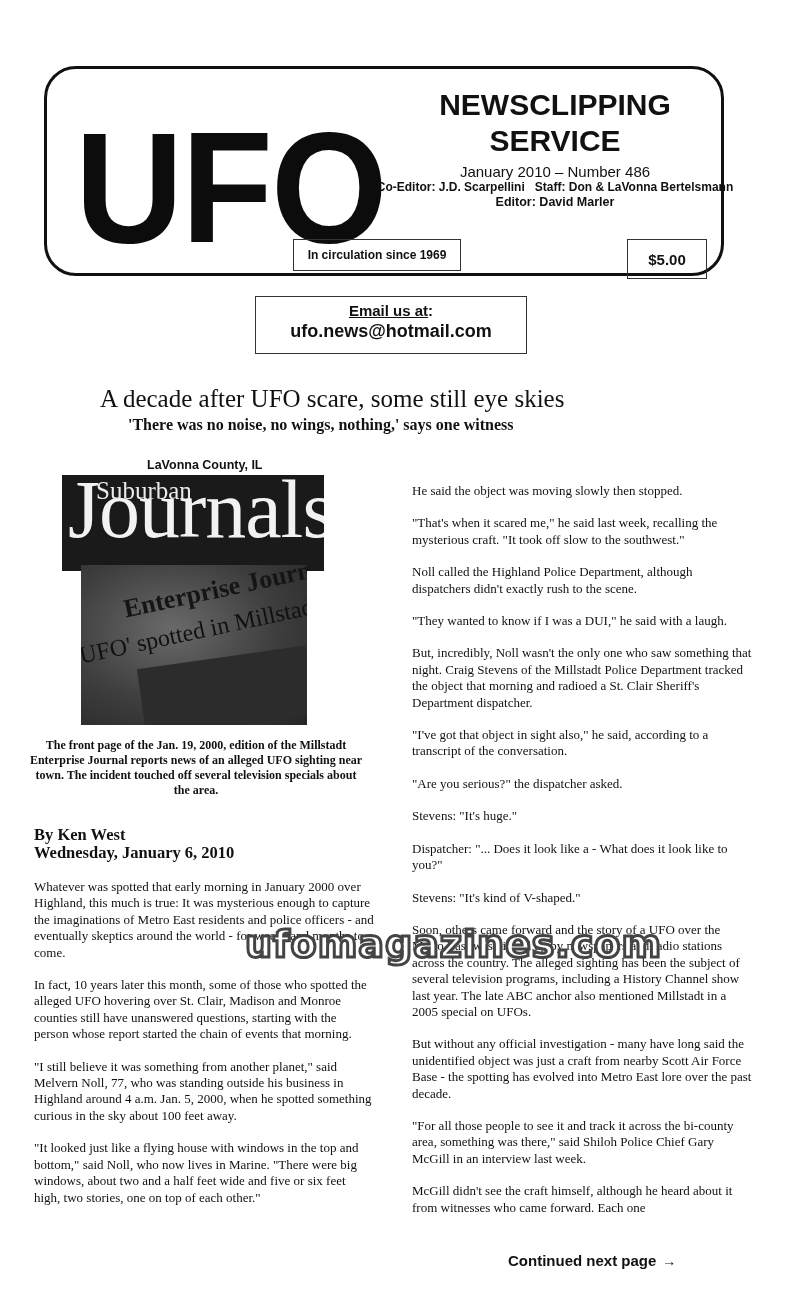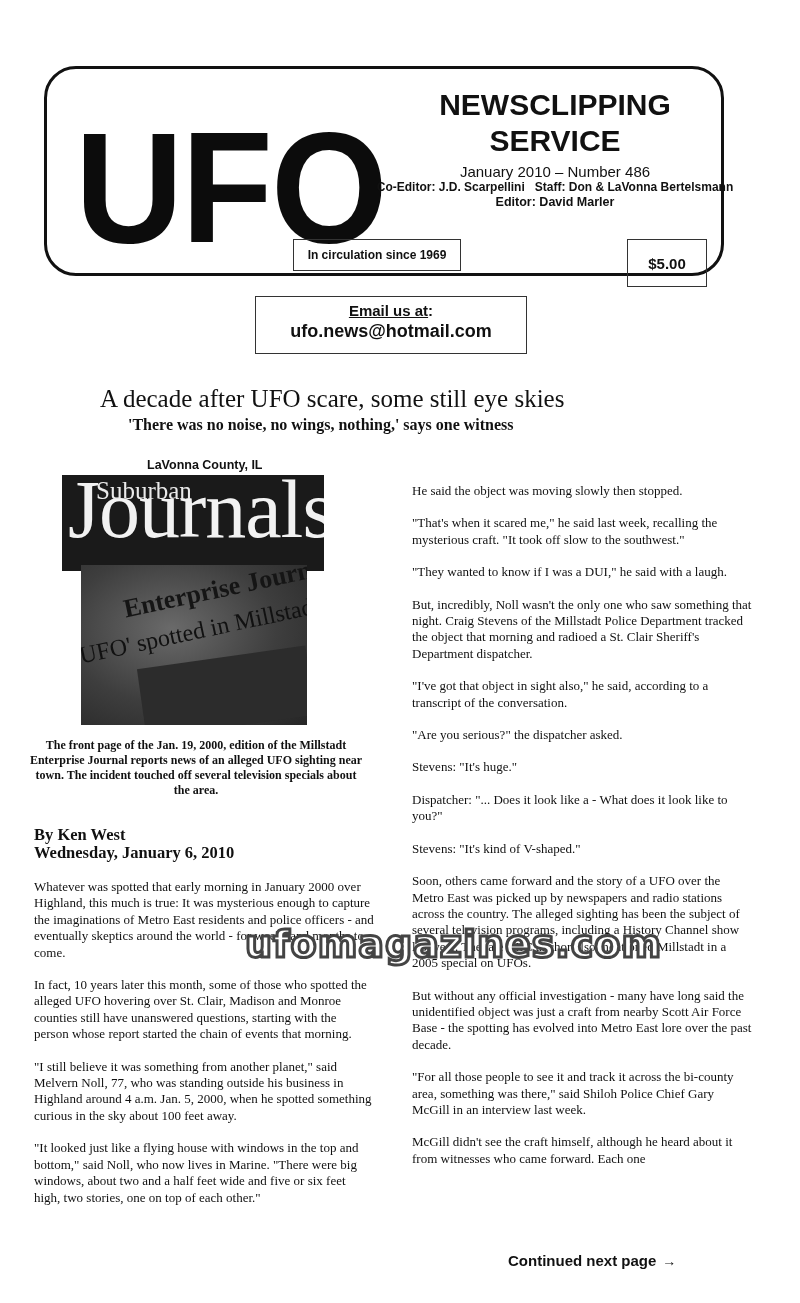--- a/index.html
+++ b/index.html
@@ -23,21 +23,21 @@
   .mast-title { font-size: 30px; font-weight: 700; line-height: 36px; }
   .mast-issue { font-size: 15px; font-weight: 400; margin-top: 4px; }
   .mast-line { font-size: 12px; font-weight: 700; line-height: 15px; }
   .mast-line.big { font-size: 12.5px; }
   .circ-box {
     position: absolute; left: 246px; top: 170px; width: 168px; height: 32px;
     border: 1.5px solid #333; box-sizing: border-box; display: flex; align-items: center; justify-content: center;
     font-size: 12px; font-weight: 700; 
   }
   .price-box {
-    position: absolute; left: 580px; top: 170px; width: 80px; height: 48px;
+    position: absolute; left: 580px; top: 170px; width: 80px; height: 40px;
     border: 1.5px solid #333; box-sizing: border-box; display: flex; align-items: center; justify-content: center;
     font-size: 15px; font-weight: 700;
   }
 
   
   .email-box {
     position: absolute; left: 255px; top: 296px; width: 272px; height: 58px;
     border: 1.5px solid #333; box-sizing: border-box; text-align: center;
   }
   .email-label { font-size: 15px; font-weight: 700; margin-top: 5px; }
@@ -127,20 +127,21 @@
 <div class="col col-left serif">
   <p>Whatever was spotted that early morning in January 2000 over Highland, this much is true: It was mysterious enough to capture the imaginations of Metro East residents and police officers - and eventually skeptics around the world - for weeks and months to come.</p>
   <p>In fact, 10 years later this month, some of those who spotted the alleged UFO hovering over St. Clair, Madison and Monroe counties still have unanswered questions, starting with the person whose report started the chain of events that morning.</p>
   <p>"I still believe it was something from another planet," said Melvern Noll, 77, who was standing outside his business in Highland around 4 a.m. Jan. 5, 2000, when he spotted something curious in the sky about 100 feet away.</p>
   <p>"It looked just like a flying house with windows in the top and bottom," said Noll, who now lives in Marine. "There were big windows, about two and a half feet wide and five or six feet high, two stories, one on top of each other."</p>
 </div>
 
 <div class="col col-right serif">
   <p>He said the object was moving slowly then stopped.</p>
   <p>"That's when it scared me," he said last week, recalling the mysterious craft. "It took off slow to the southwest."</p>
+  <p>Noll called the Highland Police Department, although dispatchers didn't exactly rush to the scene.</p>
   <p>"They wanted to know if I was a DUI," he said with a laugh.</p>
   <p>But, incredibly, Noll wasn't the only one who saw something that night. Craig Stevens of the Millstadt Police Department tracked the object that morning and radioed a St. Clair Sheriff's Department dispatcher.</p>
   <p>"I've got that object in sight also," he said, according to a transcript of the conversation.</p>
   <p>"Are you serious?" the dispatcher asked.</p>
   <p>Stevens: "It's huge."</p>
   <p>Dispatcher: "... Does it look like a - What does it look like to you?"</p>
   <p>Stevens: "It's kind of V-shaped."</p>
   <p>Soon, others came forward and the story of a UFO over the Metro East was picked up by newspapers and radio stations across the country. The alleged sighting has been the subject of several television programs, including a History Channel show last year. The late ABC anchor also mentioned Millstadt in a 2005 special on UFOs.</p>
   <p>But without any official investigation - many have long said the unidentified object was just a craft from nearby Scott Air Force Base - the spotting has evolved into Metro East lore over the past decade.</p>
   <p>"For all those people to see it and track it across the bi-county area, something was there," said Shiloh Police Chief Gary McGill in an interview last week.</p>

